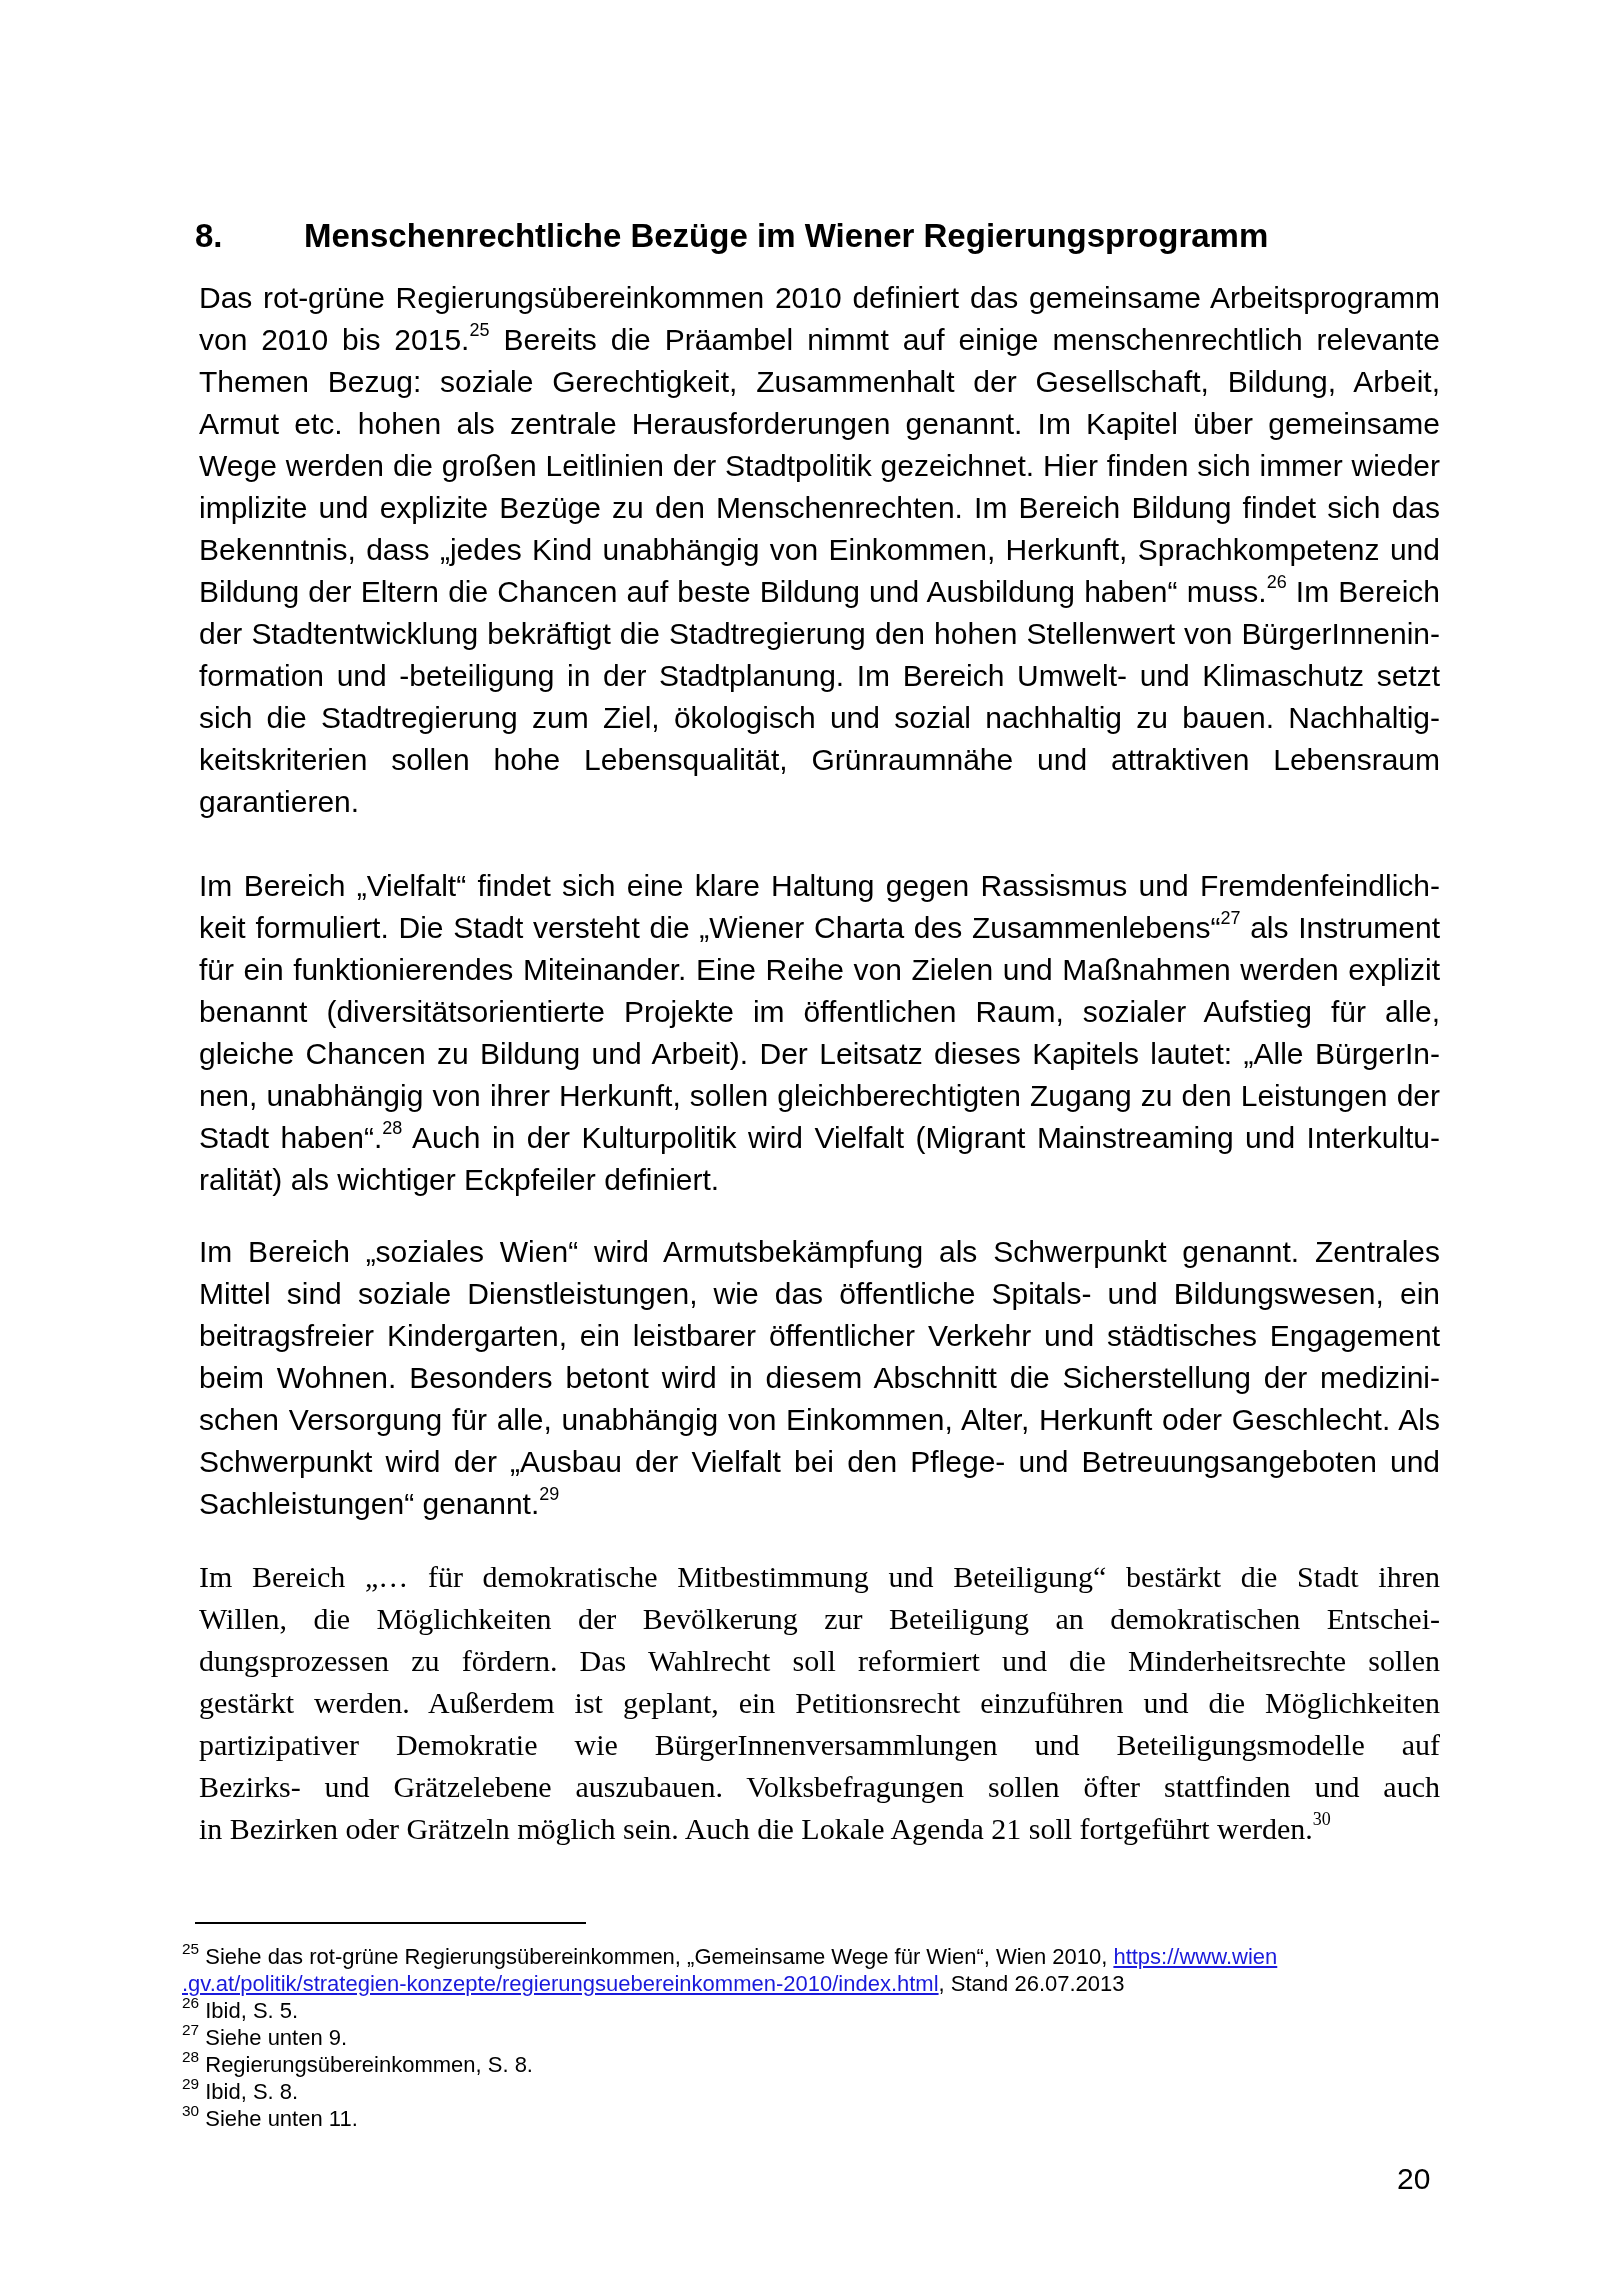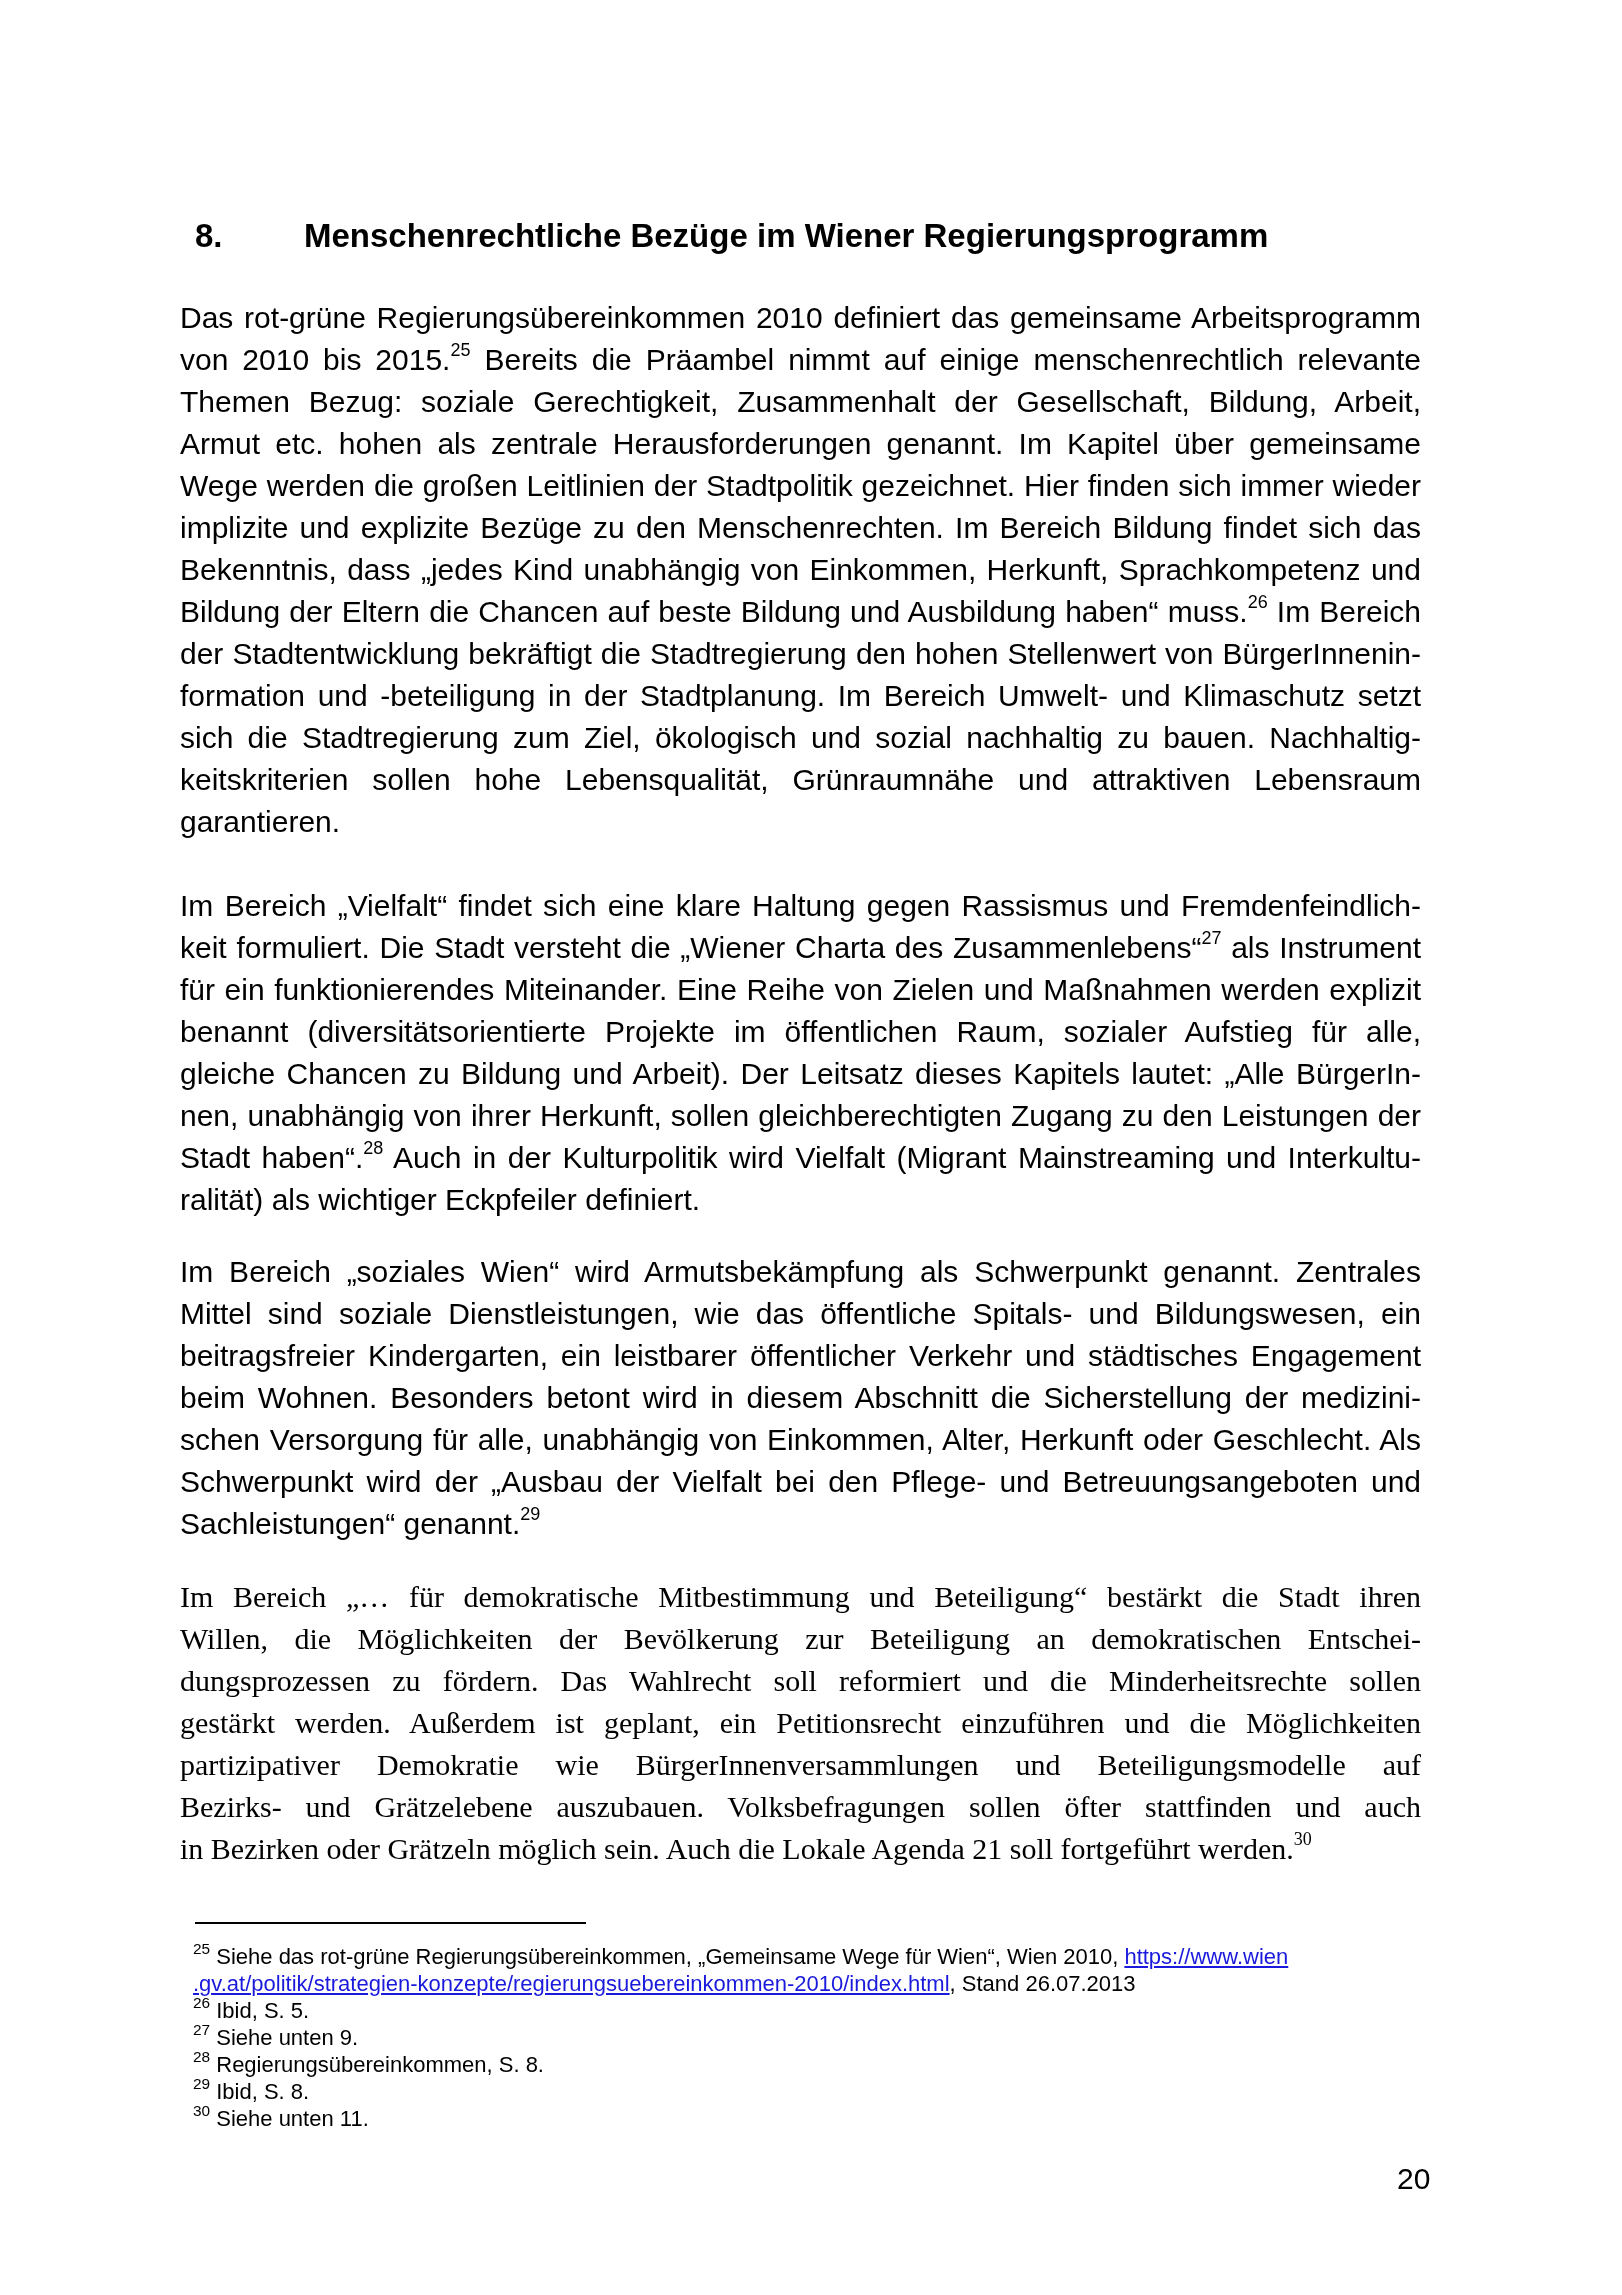--- a/index.html
+++ b/index.html
@@ -31,23 +31,22 @@
     font-weight: bold;
     line-height: 41px;
     white-space: nowrap;
   }
   .heading .num {
     display: inline-block;
     width: 109px;
   }
   .body-text {
     position: absolute;
-    left: 180px;
+    left: 199px;
     width: 1241px;
-    margin-top: 20px;
   }
   .para {
     margin: 0;
     font-size: 30px;
     line-height: 42px;
     text-align: justify;
     hyphens: manual;
   }
   .para .line {
     display: block;
@@ -69,21 +68,21 @@
   .fn-rule {
     position: absolute;
     left: 195px;
     top: 1922px;
     width: 391px;
     height: 0;
     border-top: 2.4px solid #000000;
   }
   .footnotes {
     position: absolute;
-    left: 193px;
+    left: 182px;
     top: 1943px;
     width: 1241px;
     font-size: 22px;
     line-height: 27px;
   }
   .footnote {
     display: block;
     white-space: nowrap;
     height: 27px;
   }

